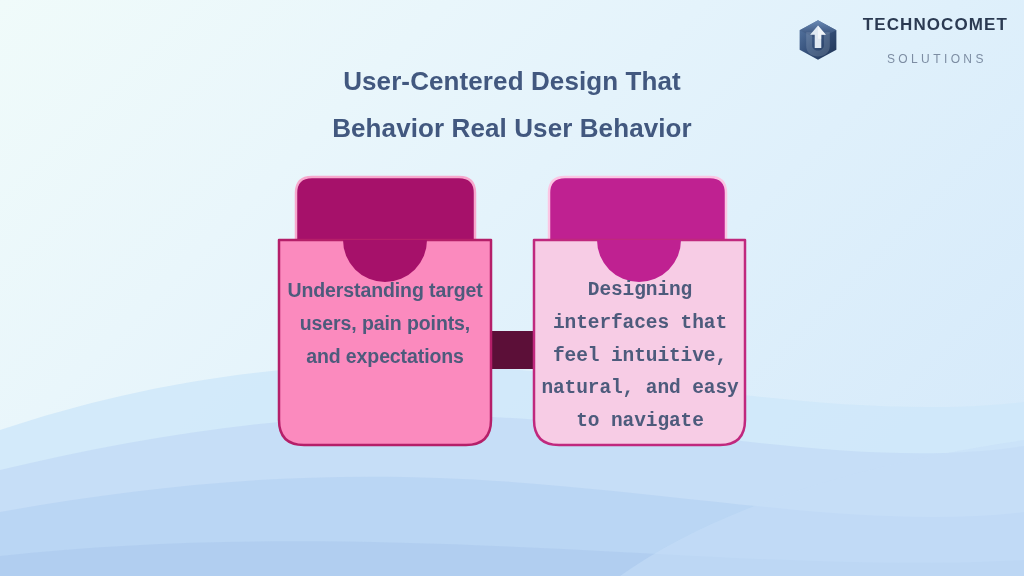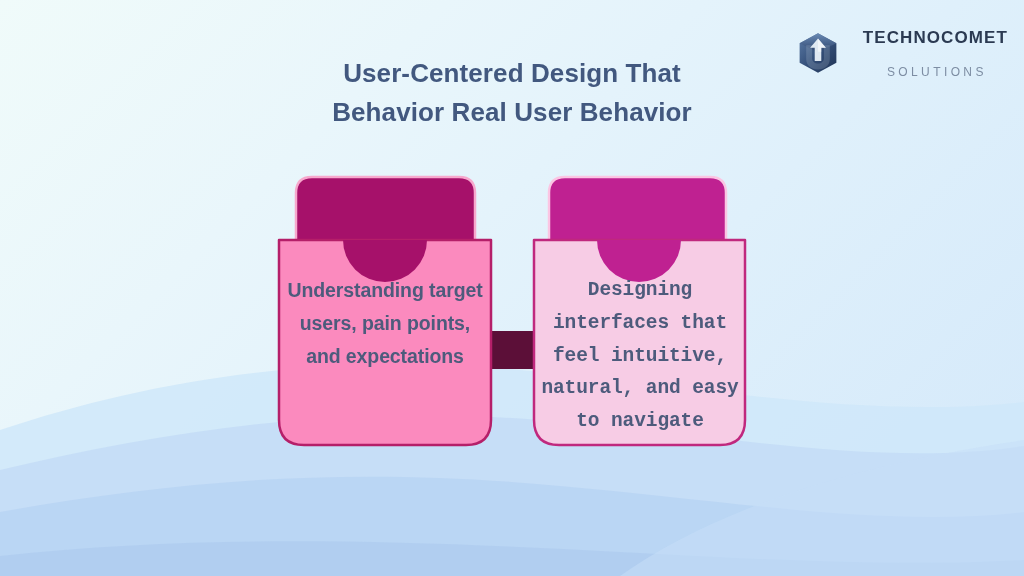--- a/index.html
+++ b/index.html
@@ -26,21 +26,21 @@
     position: absolute;
     left: 0; top: 0;
     width: 1024px;
     height: 576px;
     pointer-events: none;
   }
 
   
   .logo {
     position: absolute;
-    top: 27px;
+    top: 14px;
     right: 16px;
     display: flex;
     align-items: center;
     gap: 24px;
   }
   .logo-mark {
     width: 42px;
     height: 42px;
     flex: 0 0 auto;
   }
@@ -72,21 +72,21 @@
     left: 0;
     top: 54px;
     width: 1024px;
     text-align: center;
     color: #42587f;
     font-size: 26px;
     font-weight: bold;
     line-height: 1.5;
     letter-spacing: 0.1px;
   }
-  .title-line { display: block; }
+  .title-line { display: block; margin-top: 8px; }
 
   
   .diagram {
     position: absolute;
     left: 0;
     top: 0;
     width: 1024px;
     height: 576px;
     border-radius: 14px;
   }

